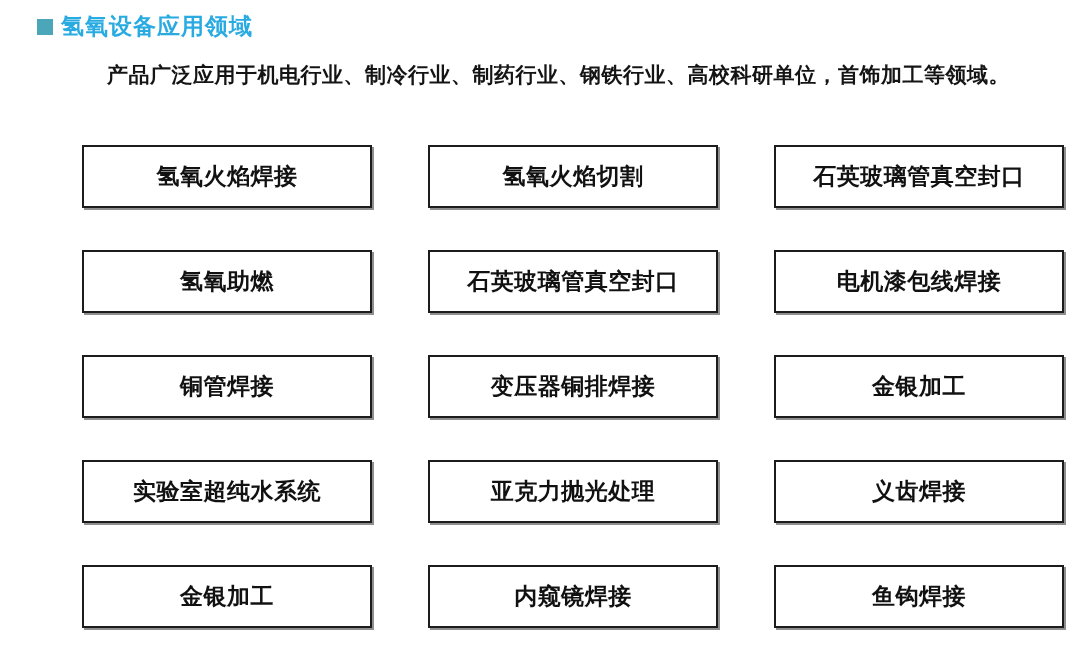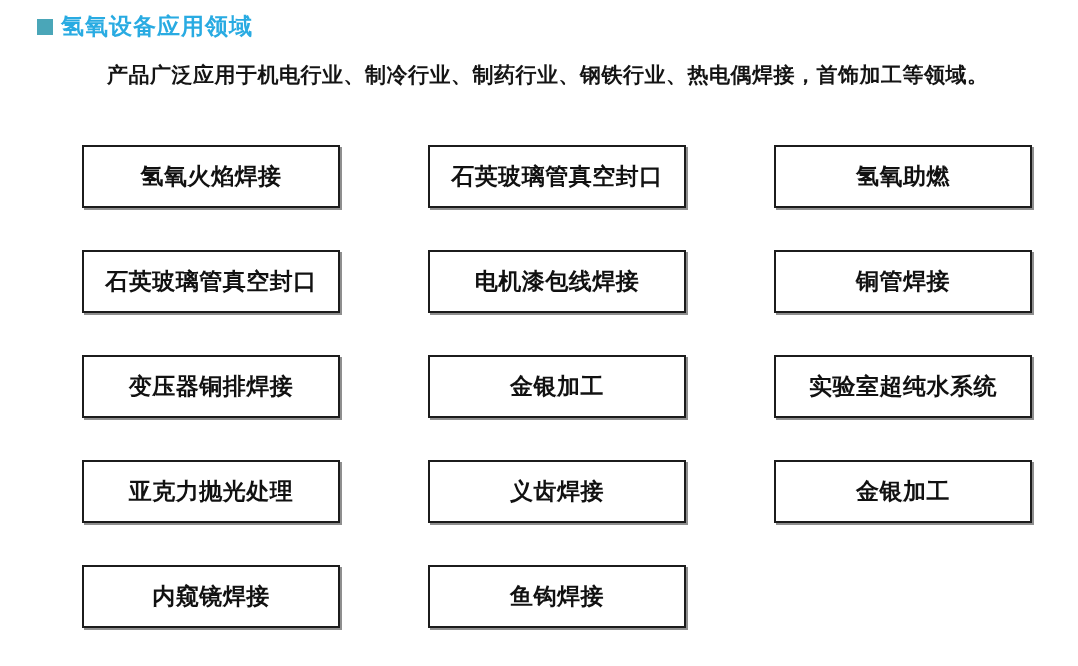--- a/index.html
+++ b/index.html
@@ -47,21 +47,21 @@
   }
   .grid {
     position: absolute;
     left: 82px; top: 145px;
     display: grid;
     grid-template-columns: repeat(3, 242px);
     column-gap: 104px;
     row-gap: 42px;
   }
   .cell {
-    width: 258px; height: 63px;
+    width: 290px; height: 63px;
     background: #ffffff;
     border: 2px solid #1c1c1c;
     box-shadow: 2px 2px 0 #8f8f8f;
     display: flex;
     align-items: center;
     justify-content: center;
     font-size: 23px;
     font-weight: 700;
     color: #111111;
     white-space: nowrap;
@@ -71,24 +71,25 @@
 </head>
 <body>
 
 <div class="page">
 
   <div class="section-header">
     <span class="bullet"></span>
     <span class="section-title">氢氧设备应用领域</span>
   </div>
 
-  <p class="intro">产品广泛应用于机电行业、制冷行业、制药行业、钢铁行业、热电偶焊接，首饰加工等领域。</p>
+  <p class="intro">产品广泛应用于机电行业、制冷行业、制药行业、钢铁行业、高校科研单位，首饰加工等领域。</p>
 
   <div class="grid">
     <div class="cell">氢氧火焰焊接</div>
+    <div class="cell">氢氧火焰切割</div>
     <div class="cell">石英玻璃管真空封口</div>
     <div class="cell">氢氧助燃</div>
     <div class="cell">石英玻璃管真空封口</div>
     <div class="cell">电机漆包线焊接</div>
     <div class="cell">铜管焊接</div>
     <div class="cell">变压器铜排焊接</div>
     <div class="cell">金银加工</div>
     <div class="cell">实验室超纯水系统</div>
     <div class="cell">亚克力抛光处理</div>
     <div class="cell">义齿焊接</div>

